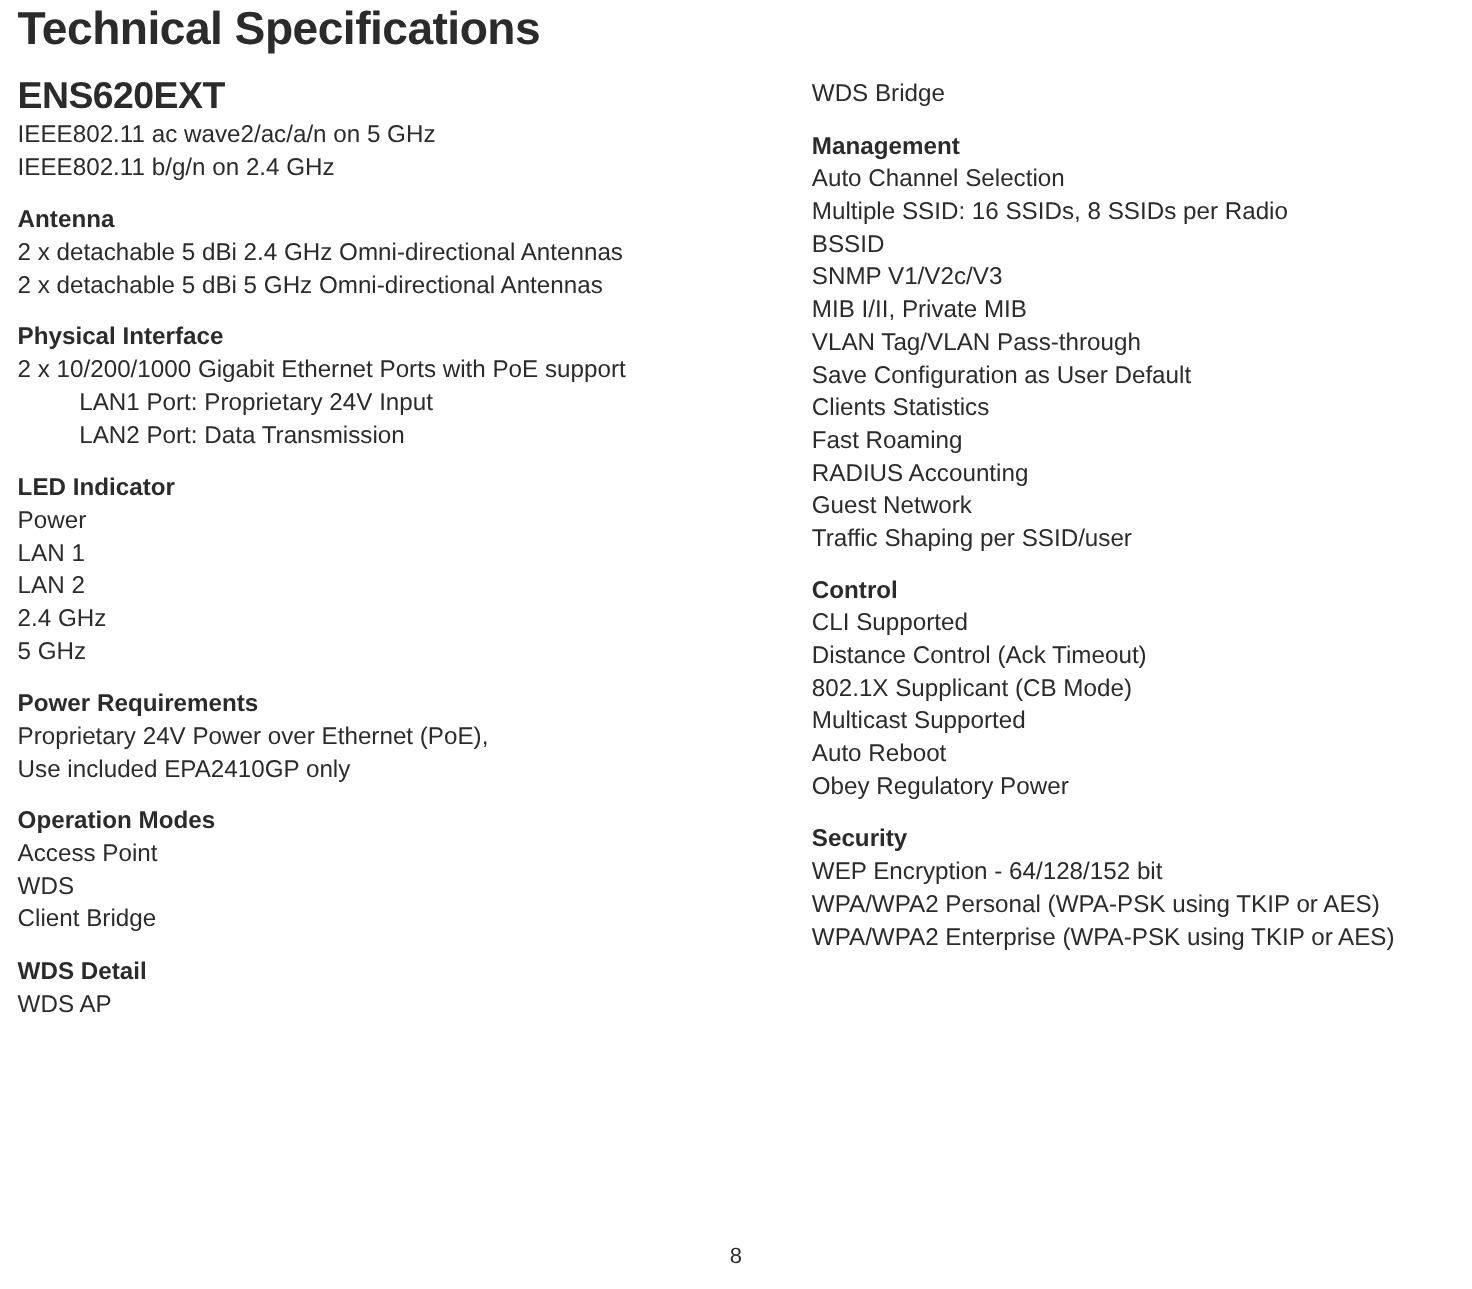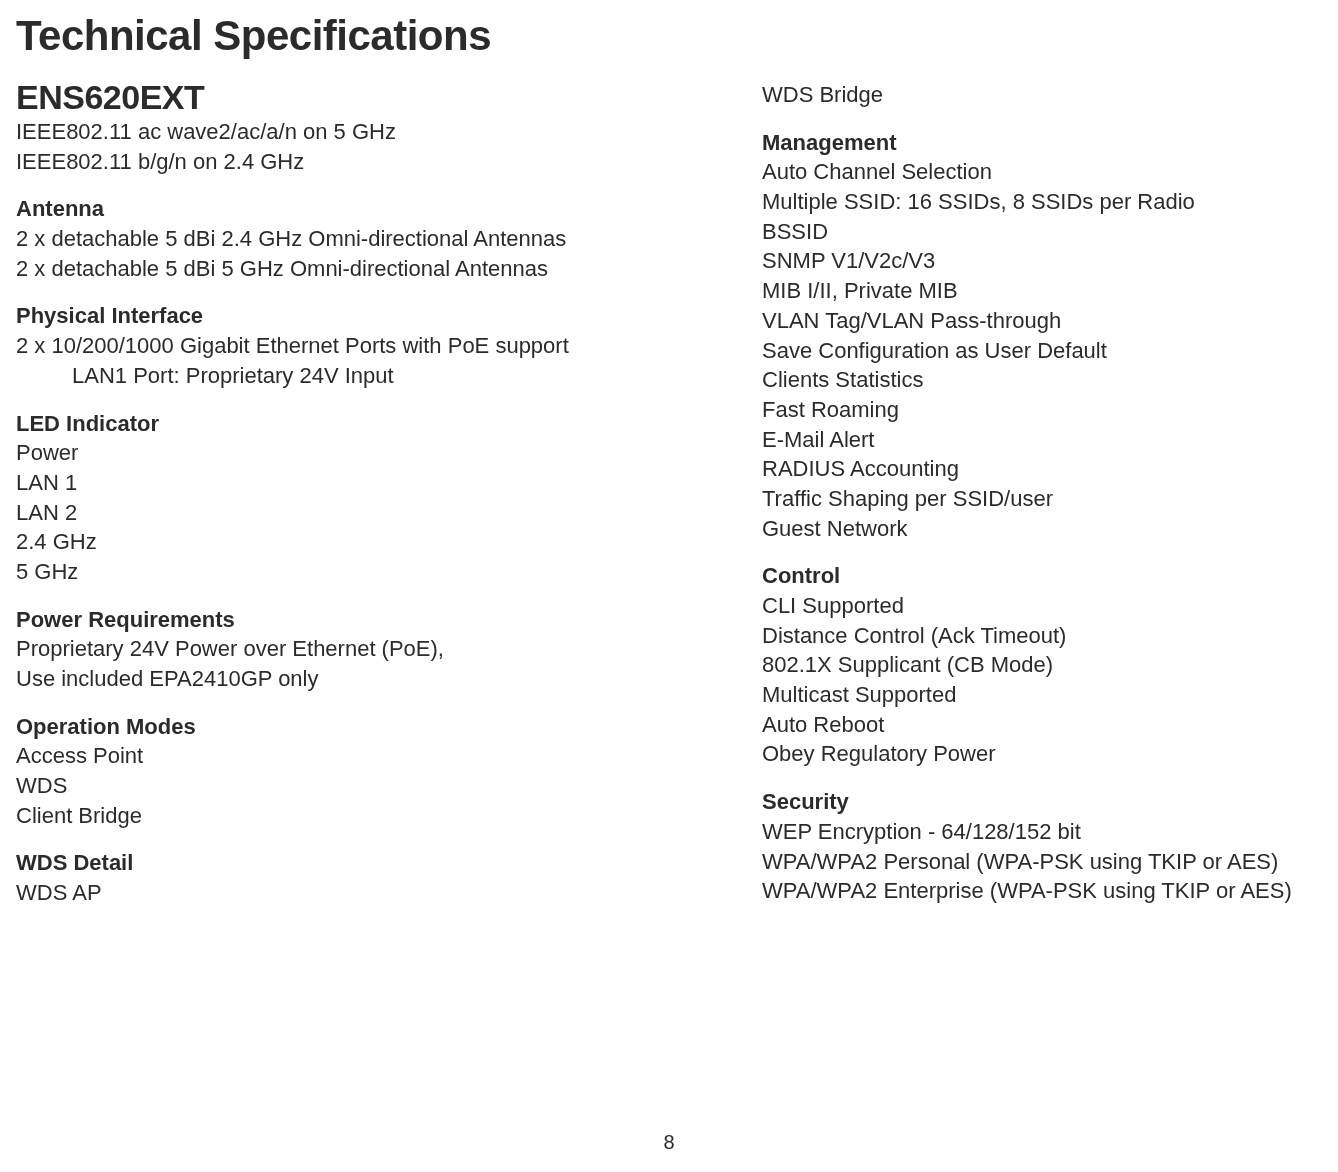--- a/index.html
+++ b/index.html
@@ -14,32 +14,32 @@
     width: 1338px;
     height: 1172px;
     box-sizing: border-box;
     padding: 0 16px 0 16px;
     position: relative;
   }
   h1.title {
     font-size: 42px;
     font-weight: 700;
     margin: 0;
-    padding-top: 12px;
+    padding-top: 2px;
     letter-spacing: -0.5px;
   }
   h2.model {
     font-size: 34px;
     font-weight: 700;
     margin: 18px 0 0 0;
     letter-spacing: -0.5px;
   }
   .columns {
     display: flex;
-    gap: 110px;
+    gap: 86px;
   }
   .col {
     flex: 0 0 auto;
   }
   .col-left {
     width: 600px;
   }
   .col-right {
     width: 560px;
     padding-top: 20px;
@@ -83,20 +83,21 @@
       <div class="line">IEEE802.11 ac wave2/ac/a/n on 5 GHz</div>
       <div class="line">IEEE802.11 b/g/n on 2.4 GHz</div>
 
       <div class="sec-head">Antenna</div>
       <div class="line">2 x detachable 5 dBi 2.4 GHz Omni-directional Antennas</div>
       <div class="line">2 x detachable 5 dBi 5 GHz Omni-directional Antennas</div>
 
       <div class="sec-head">Physical Interface</div>
       <div class="line">2 x 10/200/1000 Gigabit Ethernet Ports with PoE support</div>
       <div class="line indent">LAN1 Port: Proprietary 24V Input</div>
+      <div class="line indent">LAN2 Port: Data Transmission</div>
 
       <div class="sec-head">LED Indicator</div>
       <div class="line">Power</div>
       <div class="line">LAN 1</div>
       <div class="line">LAN 2</div>
       <div class="line">2.4 GHz</div>
       <div class="line">5 GHz</div>
 
       <div class="sec-head">Power Requirements</div>
       <div class="line">Proprietary 24V Power over Ethernet (PoE),</div>
@@ -118,24 +119,23 @@
       <div class="sec-head">Management</div>
       <div class="line">Auto Channel Selection</div>
       <div class="line">Multiple SSID: 16 SSIDs, 8 SSIDs per Radio</div>
       <div class="line">BSSID</div>
       <div class="line">SNMP V1/V2c/V3</div>
       <div class="line">MIB I/II, Private MIB</div>
       <div class="line">VLAN Tag/VLAN Pass-through</div>
       <div class="line">Save Configuration as User Default</div>
       <div class="line">Clients Statistics</div>
       <div class="line">Fast Roaming</div>
-      <div class="line">E-Mail Alert</div>
       <div class="line">RADIUS Accounting</div>
+      <div class="line">Guest Network</div>
       <div class="line">Traffic Shaping per SSID/user</div>
-      <div class="line">Guest Network</div>
 
       <div class="sec-head">Control</div>
       <div class="line">CLI Supported</div>
       <div class="line">Distance Control (Ack Timeout)</div>
       <div class="line">802.1X Supplicant (CB Mode)</div>
       <div class="line">Multicast Supported</div>
       <div class="line">Auto Reboot</div>
       <div class="line">Obey Regulatory Power</div>
 
       <div class="sec-head">Security</div>

